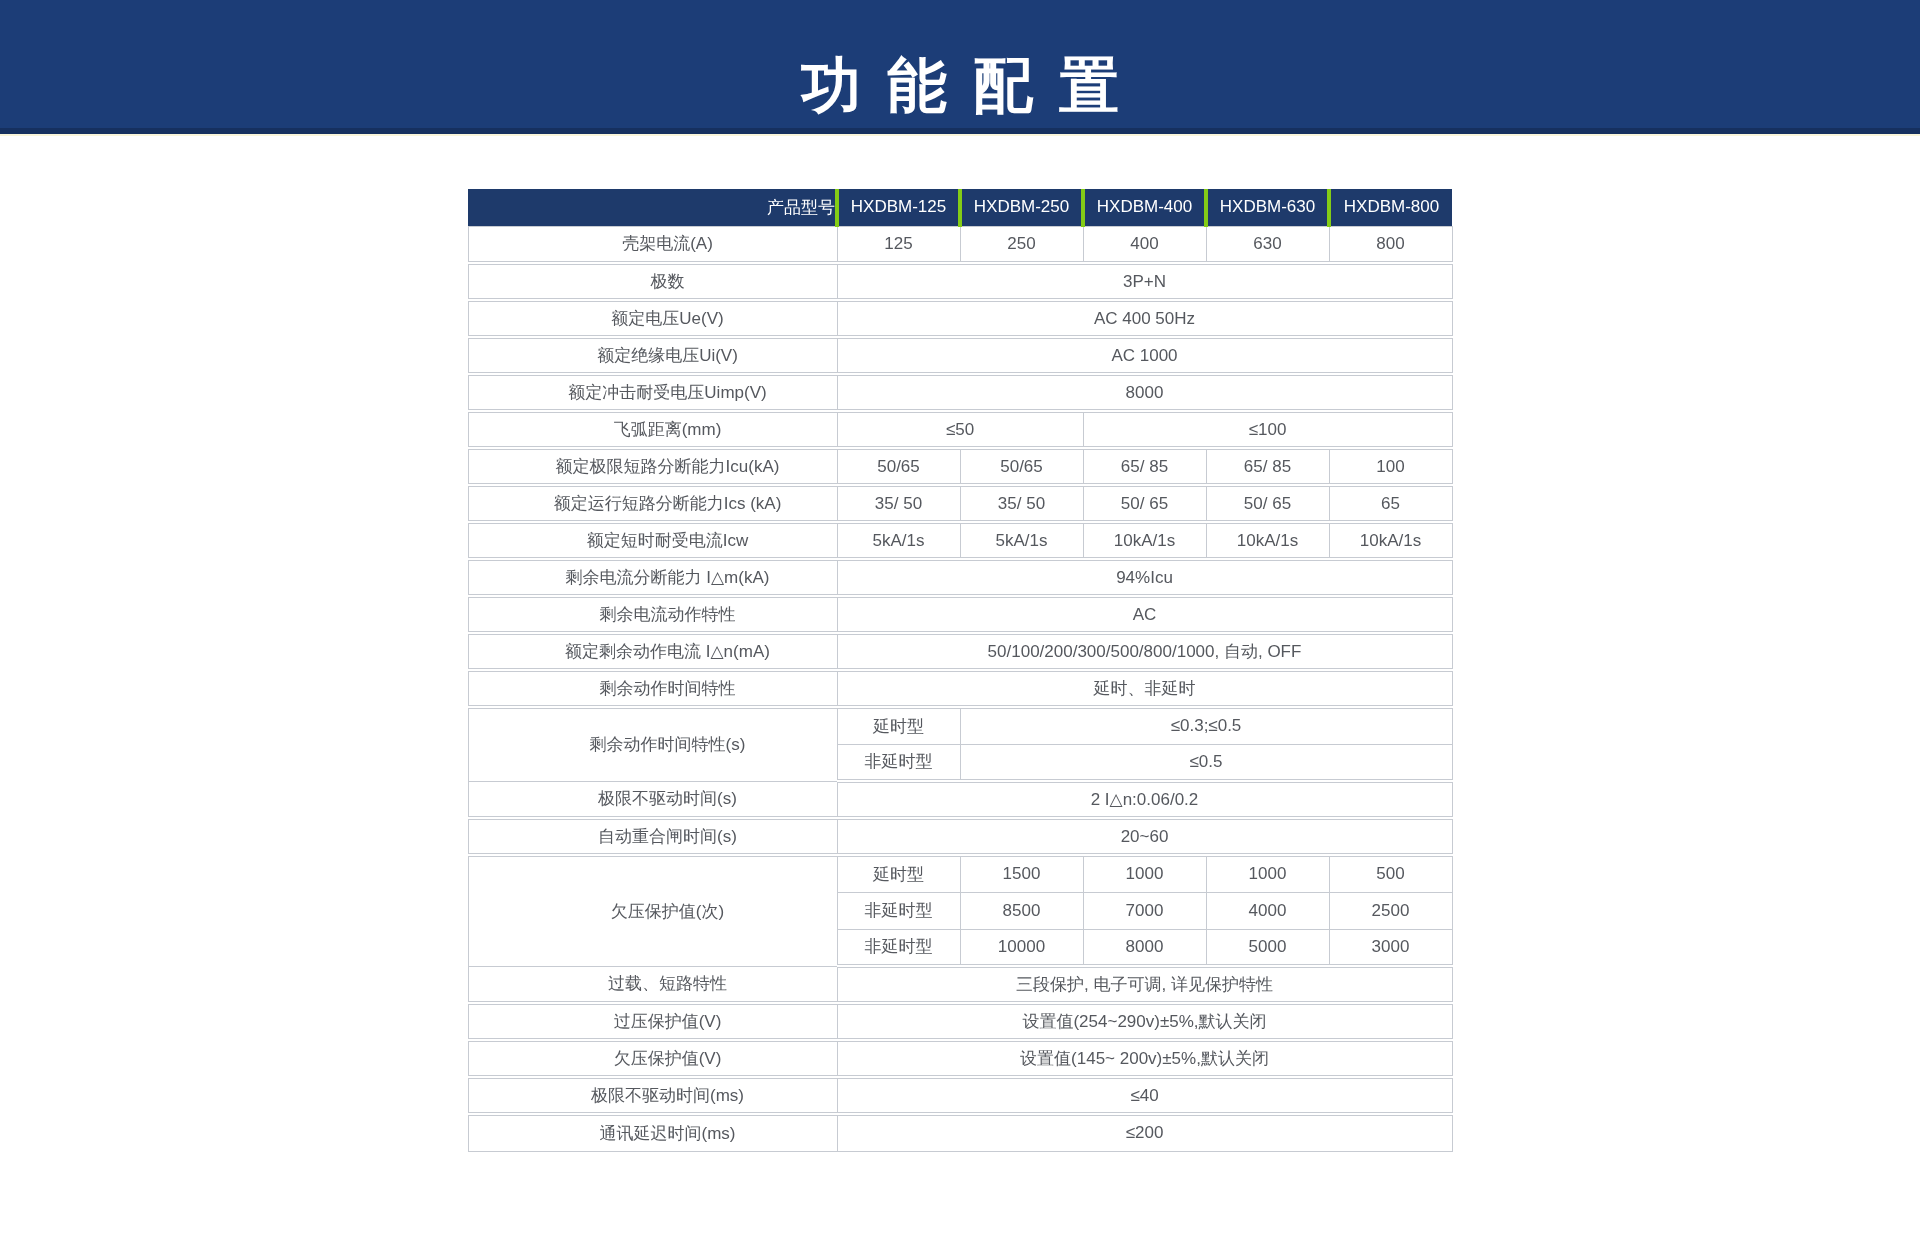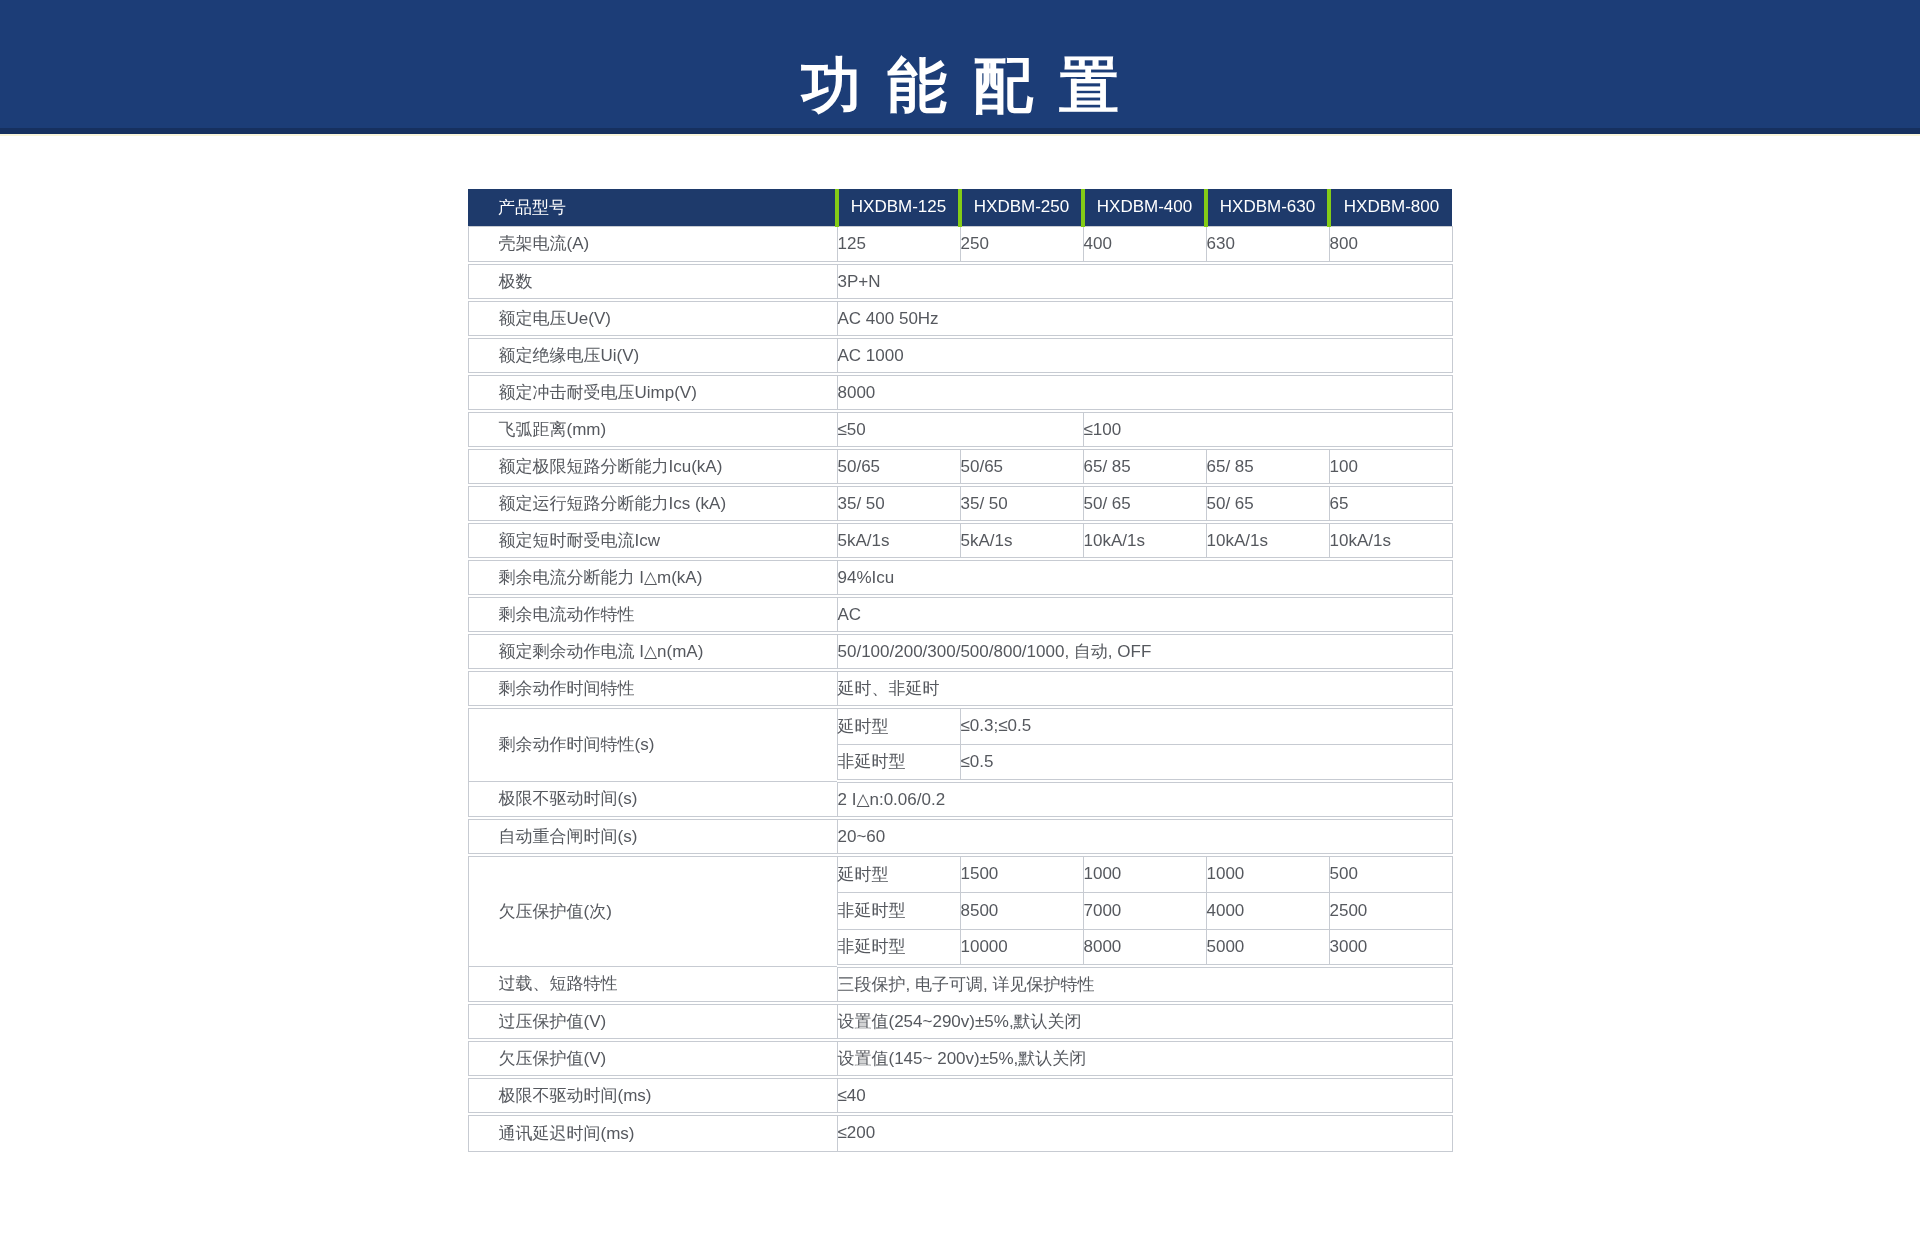--- a/index.html
+++ b/index.html
@@ -34,32 +34,32 @@
     border-collapse:collapse;table-layout:fixed;
     color:var(--text);font-size:17px;
   }
   col.c-label{width:369px;}
   col.c-model{width:123px;}
   thead th{
     background:var(--navy-header);color:#ffffff;
     font-weight:500;font-size:17px;height:37px;
     text-align:center;vertical-align:middle;
   }
-  thead th.lbl{text-align:left;padding-left:30px;}
+  thead th.lbl{text-align:right;padding-left:30px;}
   thead th + th{border-left:4px solid #84cc16;}
   tbody td{
     height:37px;vertical-align:middle;
     border:1px solid var(--line);
     border-bottom:4px double var(--line);
     background:#ffffff;
   }
   tbody tr.sub td{border-bottom:1px solid var(--line);margin-top:43px;}
   tbody tr:last-child td{border-bottom:1px solid var(--line);}
-  td.lbl{text-align:left;padding-left:30px;}
-  td.val{}
+  td.lbl{text-align:center;padding-left:30px;}
+  td.val{text-align:center;}
 </style>
 </head>
 <body>
 
 <header class="banner">
   <h1>功能配置</h1>
 </header>
 
 <main class="content">
   <table class="spec">

